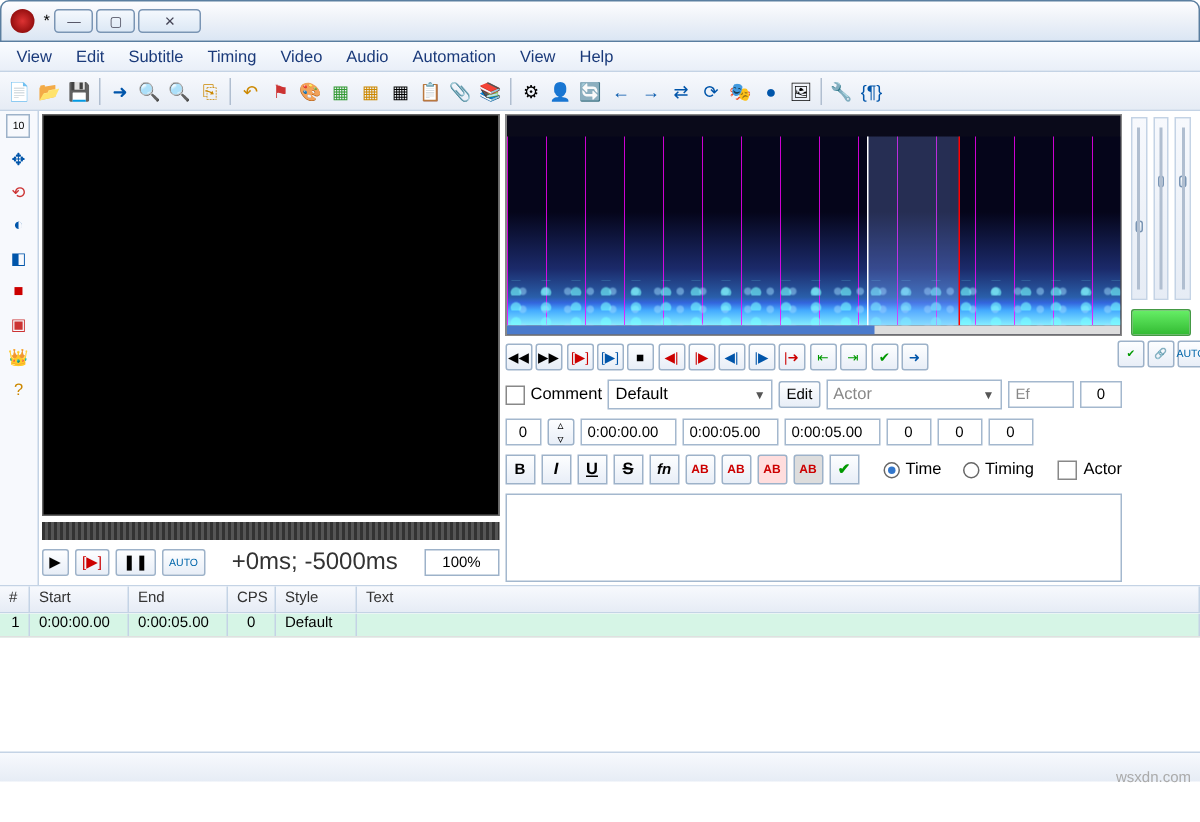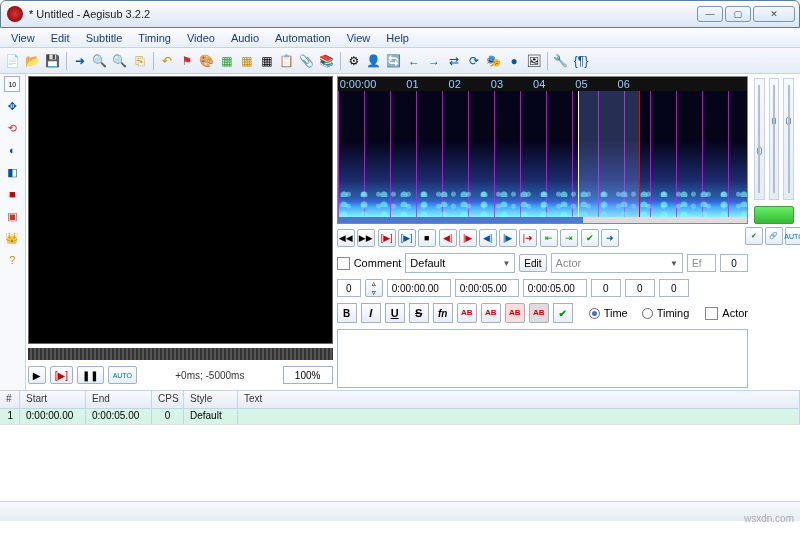--- a/index.html
+++ b/index.html
@@ -26,21 +26,21 @@
 .main { display:flex; height: 316px; }
 .leftcol { width: 28px; background:#f7f9fd; border-right:1px solid #c4d3e5; display:flex;flex-direction:column;align-items:center;padding-top:2px;gap:6px;}
 .leftcol .ltool { width:16px;height:16px;display:flex;align-items:center;justify-content:center;font-size:11px;}
 
 .videopanel { width: 340px; display:flex;flex-direction:column; }
 .video { flex:1; background:#000; margin:2px 4px 2px 2px; border:1px solid #666; }
 .seekbar { height:12px;margin:2px 4px 2px 2px; background:repeating-linear-gradient(90deg,#333 0 2px,#555 2px 4px);}
 .vidctrl { height:22px; margin:2px 4px 4px 2px; display:flex;align-items:center;gap:4px; }
 .smallbtn { height:18px; min-width:18px; padding:0 4px; border:1px solid #9db2c9; border-radius:2px; background:linear-gradient(#fdfeff,#e8eef7); display:flex;align-items:center;justify-content:center;font-size:10px; }
 .tcbox { height:18px; border:1px solid #9db2c9; background:#0a0;background:linear-gradient(#eafee8,#d2f5ce); padding:0 8px; display:flex;align-items:center; color:#063; font-family:monospace; font-size:10px;}
-.vreadout { flex:1; text-align:center; color:#333; font-size:10px;}
+.vreadout { flex:1; text-align:center; color:#333; font-size:16px;}
 .zoombox { width:50px; text-align:center; border:1px solid #9db2c9; height:18px; font-size:10px;}
 
 .audiopanel { flex:1; display:flex; padding:2px 4px 2px 0; gap:4px;}
 .audiocol { flex:1; display:flex; flex-direction:column; gap:3px;}
 .spectro { height:148px; position:relative; background:#0a0a1a; border:1px solid #888; overflow:hidden;}
 .spectro-ruler{height:14px;background:#111;display:flex;color:#9cf;font-size:8px;align-items:center;padding:0 2px;gap:30px; font-family:monospace;}
 .spectro-body{position:absolute;top:14px;bottom:6px;left:0;right:0;background:linear-gradient(#05051a 0%,#05051a 40%,#1b2a6a 70%,#2a5faa 85%,#36d 88%,#4af 92%,#8ef 100%);}
 .spectro-body::before{content:"";position:absolute;inset:0;background:repeating-linear-gradient(90deg,rgba(255,0,255,.8) 0 1px,transparent 1px 26px);}
 .spectro-body::after{content:"";position:absolute;bottom:0;left:0;right:0;height:30px;background:radial-gradient(circle at 30% 80%,rgba(120,255,255,.6) 0 3px,transparent 4px) 0 0/20px 10px, radial-gradient(circle at 70% 60%,rgba(160,220,255,.5) 0 2px,transparent 3px) 0 0/15px 12px;}
 .spectro-sel{position:absolute;top:14px;bottom:6px;left:240px;width:62px;background:rgba(140,170,255,.25);border-left:1px solid #fff;border-right:1px solid #f00;}
@@ -82,21 +82,20 @@
 .statusbar { height:20px; background:linear-gradient(#f7f9fd,#e6ecf5); border-top:1px solid #c4d3e5;}
 
 .watermark{position:absolute;right:6px;bottom:24px;font-size:10px;color:#aaa;}
 </style>
 </head>
 <body>
 
 <div class="titlebar">
   <div class="app-icon"></div>
   <span>*</span>&nbsp;
-  <span class="title">Untitled - Aegisub 3.2.2</span>
   <div class="winbtns">
     <div class="winbtn">—</div>
     <div class="winbtn">▢</div>
     <div class="winbtn close">✕</div>
   </div>
 </div>
 
 <div class="menubar">
   <span class="item">View</span>
   <span class="item">Edit</span>
@@ -166,29 +165,20 @@
       <span class="smallbtn">❚❚</span>
       <span class="smallbtn" style="font-size:7px;color:#06a">AUTO</span>
       <span class="vreadout">+0ms; -5000ms</span>
       <input class="zoombox" value="100%" style="">
     </div>
   </div>
 
   <div class="audiopanel">
     <div class="audiocol">
       <div class="spectro">
-        <div class="spectro-ruler">
-          <span>0:00:00</span>
-            <span>01</span>
-            <span>02</span>
-            <span>03</span>
-            <span>04</span>
-            <span>05</span>
-            <span>06</span>
-        </div>
         <div class="spectro-body"></div>
         <div class="spectro-sel"></div>
         <div class="spectro-scroll"></div>
       </div>
 
       <div class="audiobtns">
         <div class="grp">
           <span class="ab">◀◀</span>
           <span class="ab">▶▶</span>
         </div>
@@ -219,21 +209,21 @@
         <span>Comment</span>
         <div class="combo" style="width:110px">
             <span>Default</span>
             <span class="arrow">▼</span>
           </div>
         <span class="smallbtn">Edit</span>
         <div class="combo" style="flex:1">
             <span style="color:#888">Actor</span>
             <span class="arrow">▼</span>
           </div>
-        <input class="txt" style="width: 29px; color: rgb(136, 136, 136);" value="Ef">
+        <input class="txt" style="width: 44px; color: rgb(136, 136, 136);" value="Ef">
         <input class="txt" style="width: 28px; text-align: center;" value="0">
       </div>
 
       <div class="editrow2">
         <input class="txt" style="width: 24px; text-align: center;" value="0">
         <span class="smallbtn" style="width:12px;font-size:8px">▵<br>▿</span>
         <input class="txt" style="width: 64px;" value="0:00:00.00">
         <input class="txt" style="width: 64px;" value="0:00:05.00">
         <input class="txt" style="width: 64px;" value="0:00:05.00">
         <input class="txt" style="width: 30px; text-align: center;" value="0">

